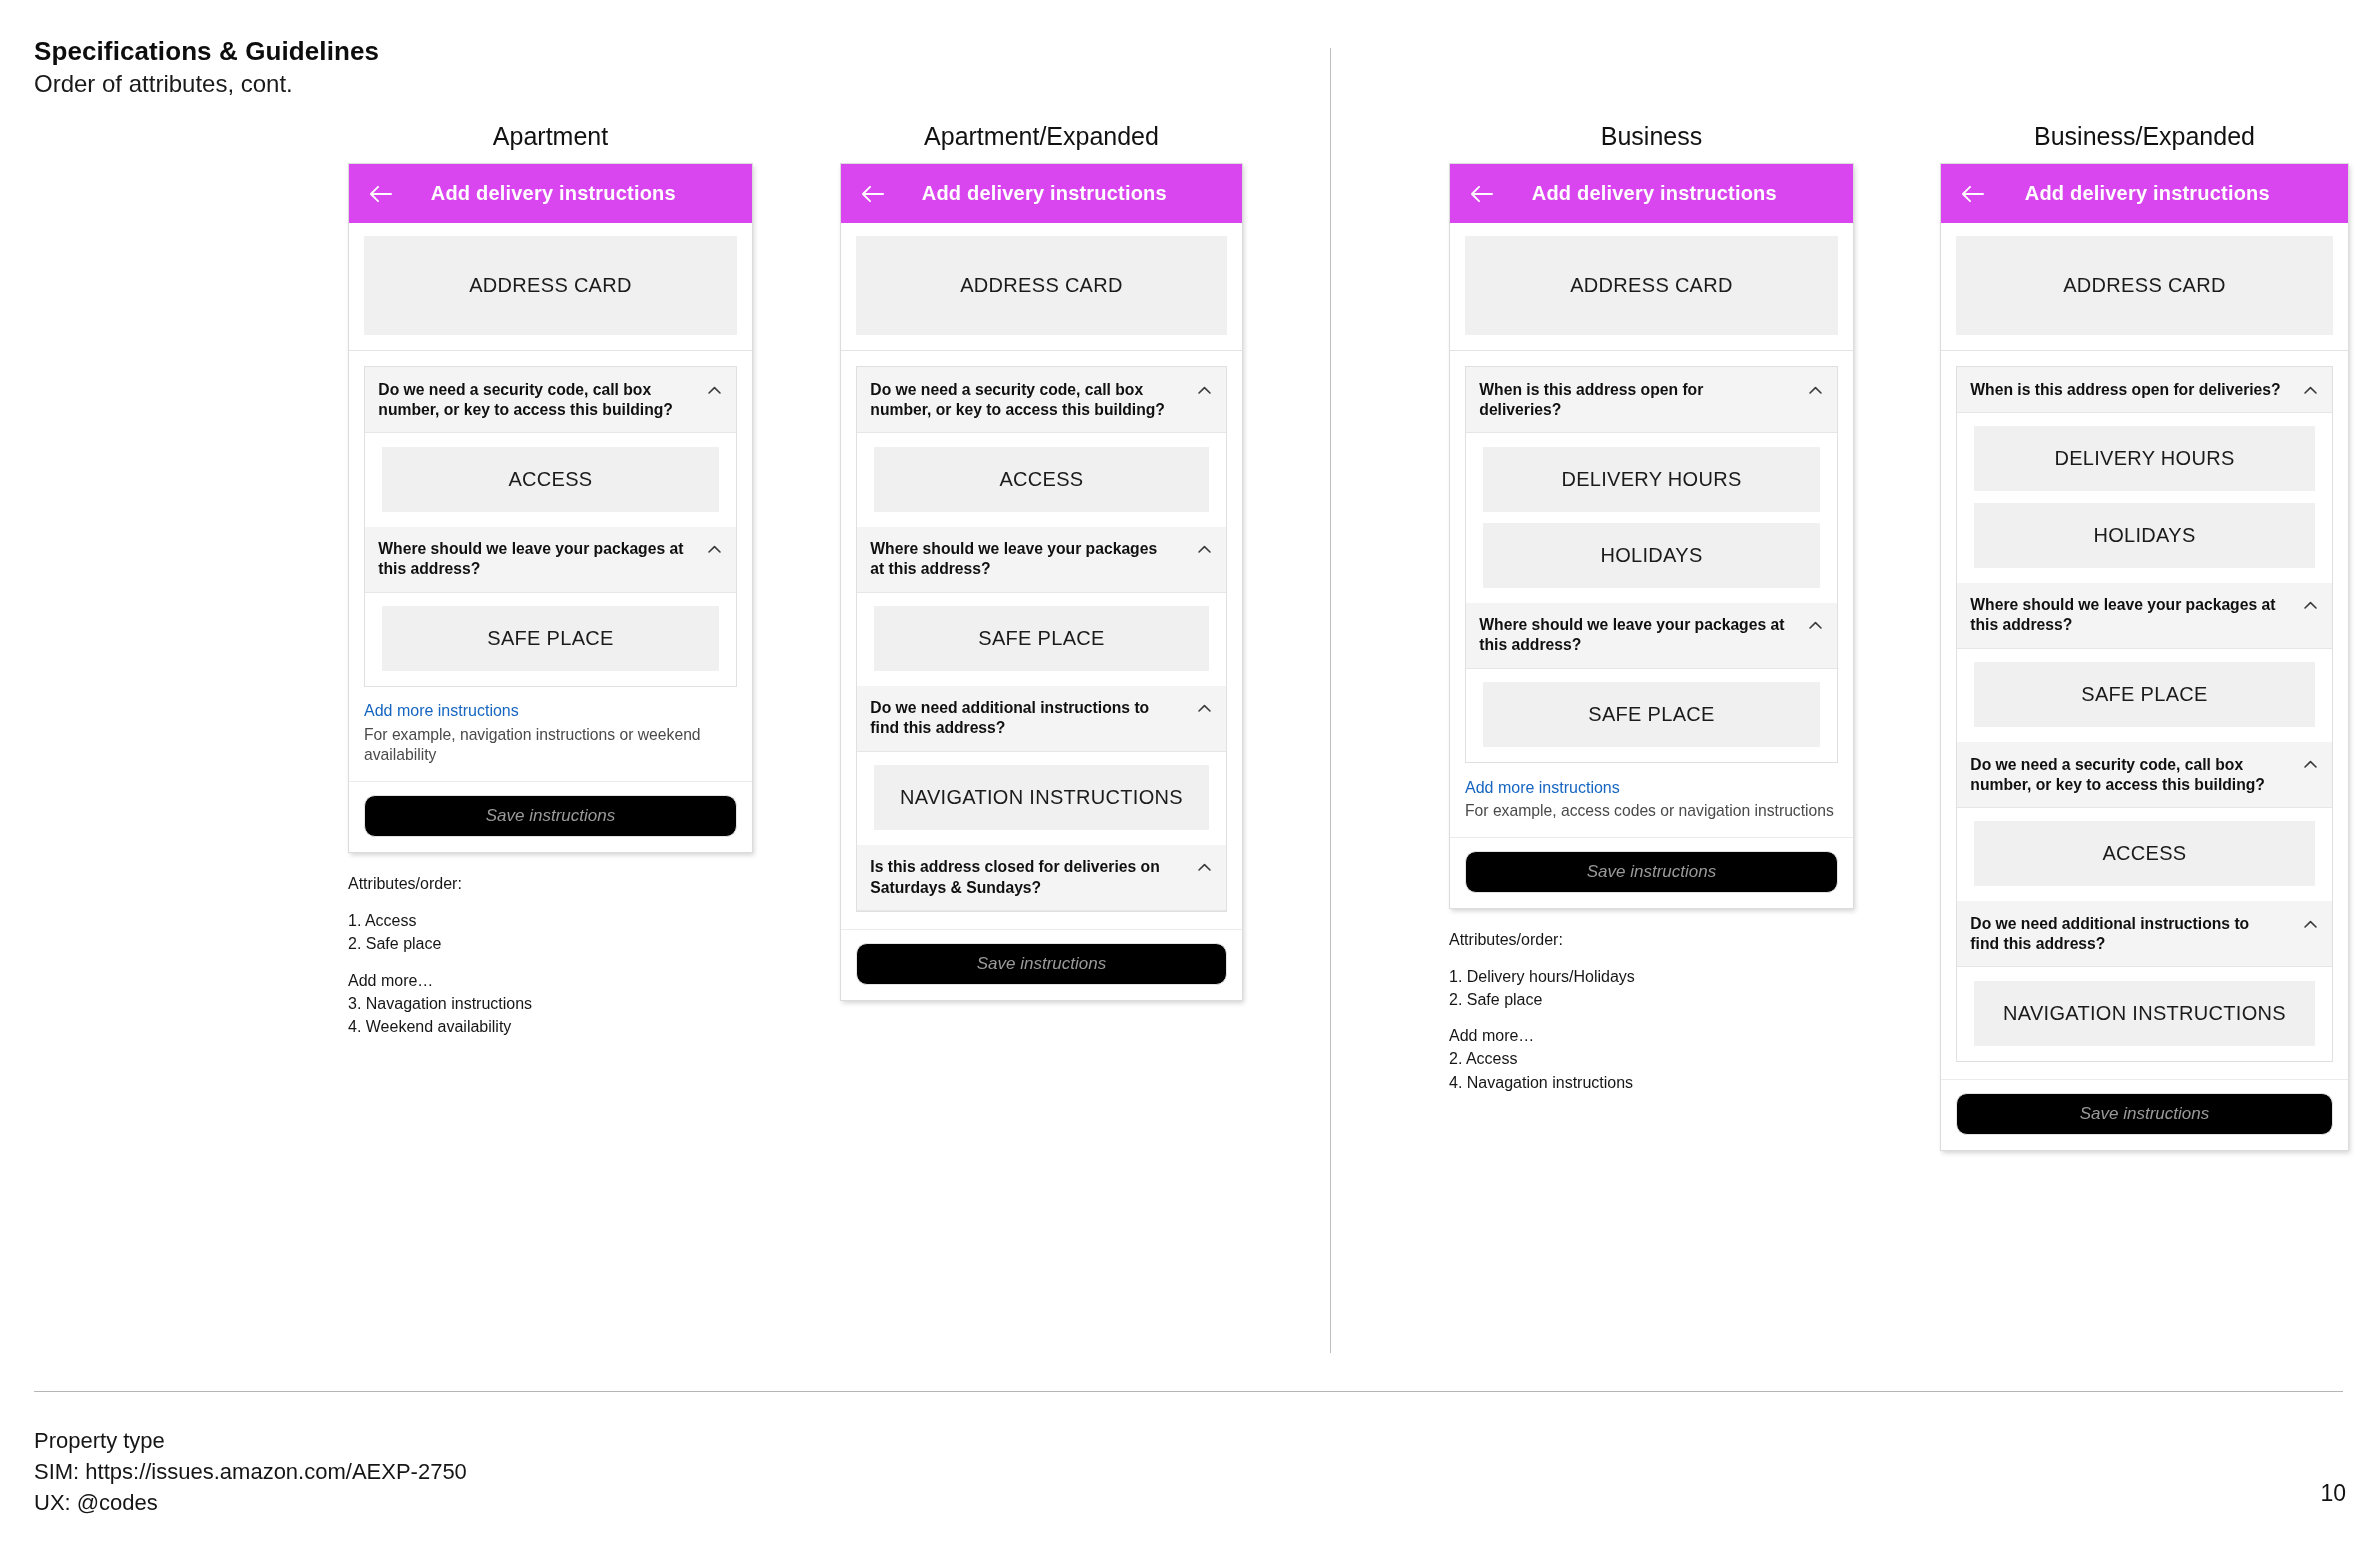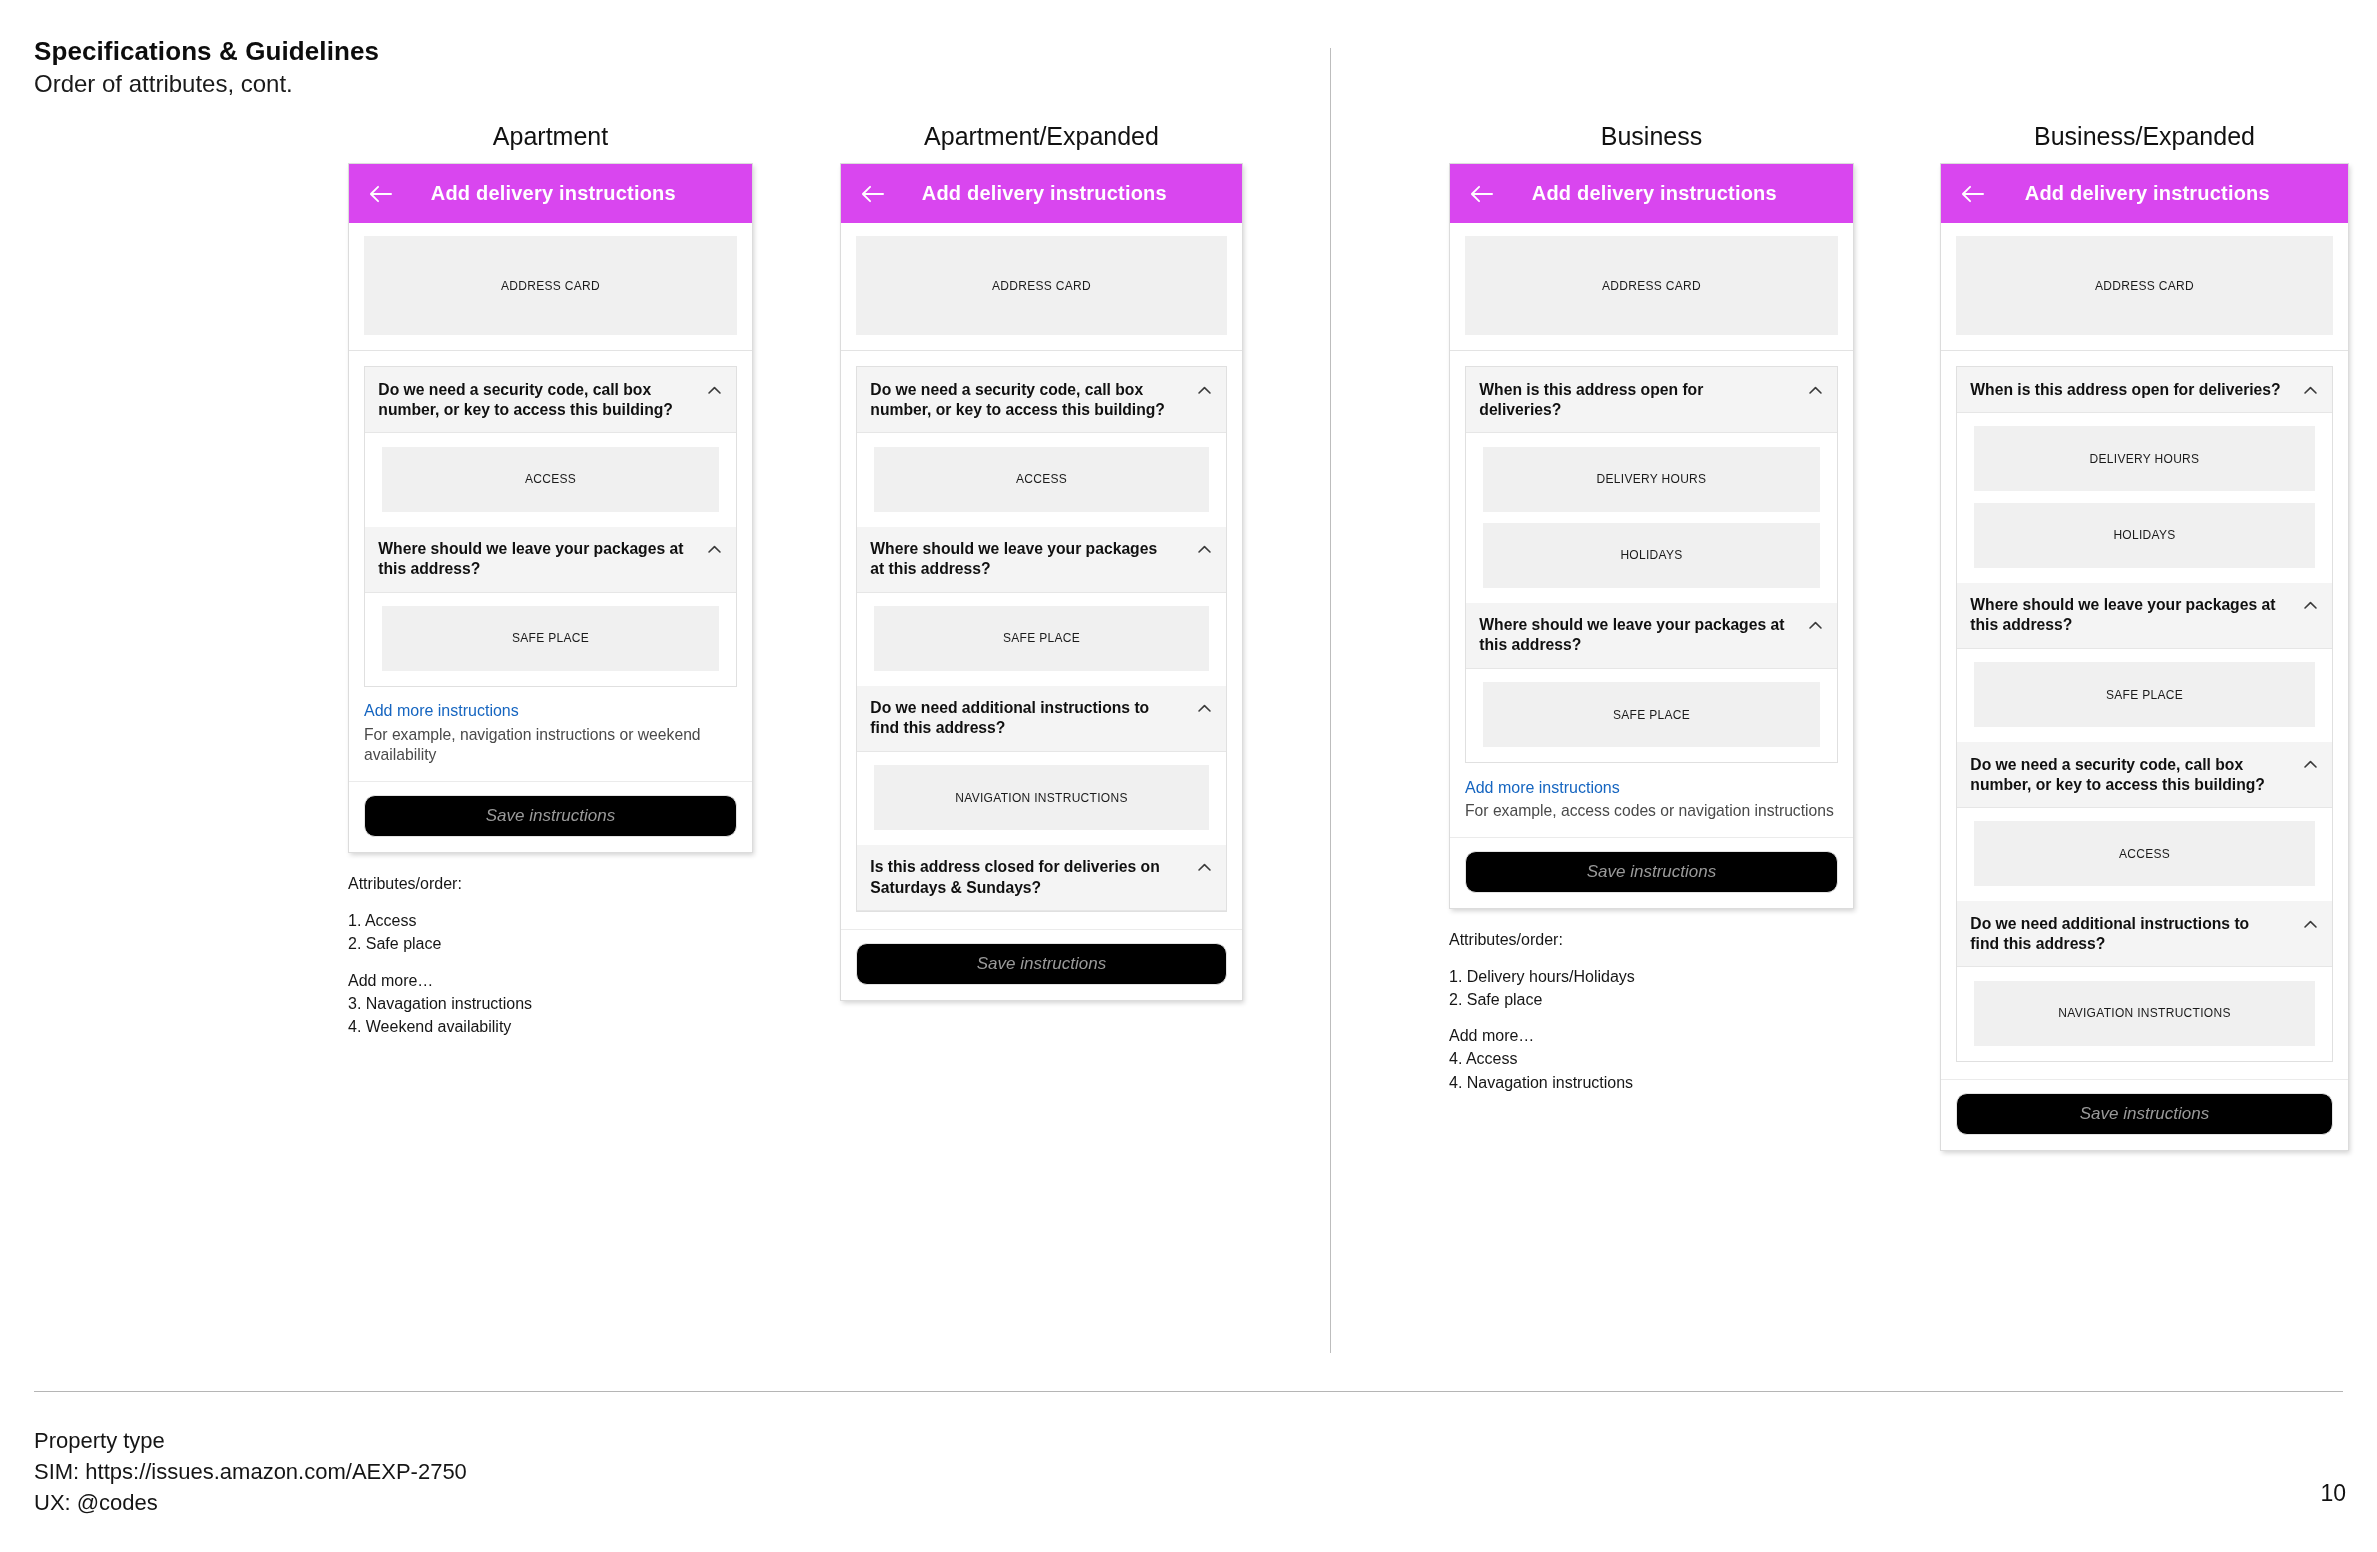--- a/index.html
+++ b/index.html
@@ -68,21 +68,21 @@
 
   
   .body-sec {
     border-bottom: 1px solid #e3e3e3;
     padding: 13.3px 15px 15px 15px;
     background: #ffffff;
   }
   .ph-block {
     background: #f0f0f0;
     display: flex; align-items: center; justify-content: center;
-    font-size: 12px; color: #1b1b1b; letter-spacing: 0.3px;
+    font-size: 20px; color: #1b1b1b; letter-spacing: 0.3px;
     text-align: center;
   }
   .addr-block { height: 99px; }
 
   .acc-wrap {
     background: #ffffff;
     border: 1px solid #e0e0e0;
     margin: 15px 15px 0 15px;
   }
 
@@ -329,21 +329,21 @@
             <div class="save-btn">Save instructions</div>
           </div>
         </div>
         <div class="notes">
           <div>Attributes/order:</div>
           <div class="blank"></div>
           <div>1. Delivery hours/Holidays</div>
           <div>2. Safe place</div>
           <div class="blank"></div>
           <div>Add more…</div>
-          <div>4. Access</div>
+          <div>2. Access</div>
           <div>4. Navagation instructions</div>
         </div>
       </div>
       <div class="col" style="left: 1940px; width: 409px;">
         <div class="col-title">Business/Expanded</div>
         <div class="phone">
           <div class="appbar">
             <span class="back-arrow">
               <svg viewBox="0 0 26 26" width="25" height="25" aria-hidden="true">
                 <path d="M24 13 H3.5 M10.5 5.5 L3 13 L10.5 20.5" fill="none" stroke="#ffffff" stroke-width="1.9" stroke-linecap="round" stroke-linejoin="round"></path>

